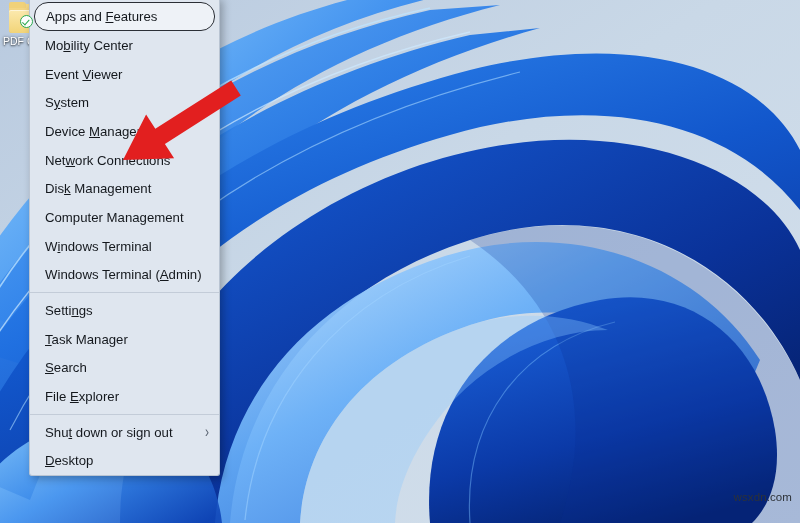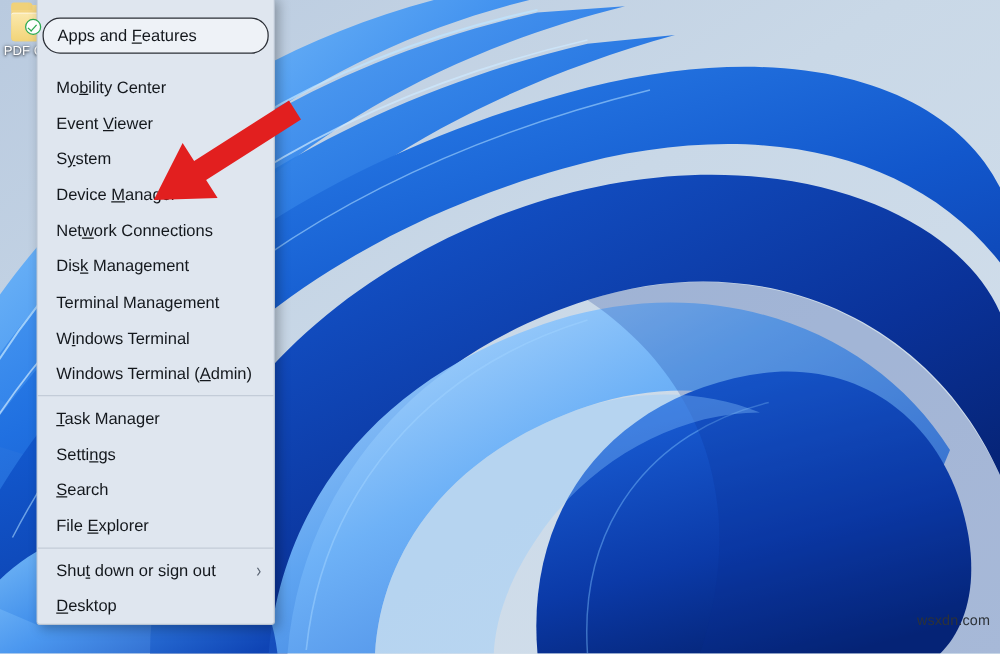--- a/index.html
+++ b/index.html
@@ -129,21 +129,21 @@
     box-sizing: border-box;
   }
   .menu-item .label { flex: 1 1 auto; }
   .menu-item u { text-decoration: underline; text-underline-offset: 1px; }
 
   .menu-item.selected {
     border: 1.6px solid #2b2f36;
     border-radius: 14px;
     background: #eef2f7;
     height: 29px;
-    margin: 12px 4px;
+    margin: 0 4px;
     padding-left: 11px;
   }
 
   .sep {
     height: 1px;
     background: #c3ccd8;
     margin: 3px 0 3px 0;
   }
 
   .chev {
@@ -280,34 +280,34 @@
       <div class="menu-item">
         <span class="label">Device <u>M</u>anager</span>
       </div>
       <div class="menu-item">
         <span class="label">Net<u>w</u>ork Connections</span>
       </div>
       <div class="menu-item">
         <span class="label">Dis<u>k</u> Management</span>
       </div>
       <div class="menu-item">
-        <span class="label">Terminal Management</span>
+        <span class="label">Computer Management</span>
       </div>
       <div class="menu-item">
         <span class="label">W<u>i</u>ndows Terminal</span>
       </div>
       <div class="menu-item">
         <span class="label">Windows Terminal (<u>A</u>dmin)</span>
       </div>
       <div class="sep"></div>
       <div class="menu-item">
+        <span class="label">Setti<u>n</u>gs</span>
+      </div>
+      <div class="menu-item">
         <span class="label"><u>T</u>ask Manager</span>
-      </div>
-      <div class="menu-item">
-        <span class="label">Setti<u>n</u>gs</span>
       </div>
       <div class="menu-item">
         <span class="label"><u>S</u>earch</span>
       </div>
       <div class="menu-item">
         <span class="label">File <u>E</u>xplorer</span>
       </div>
       <div class="sep"></div>
       <div class="menu-item">
         <span class="label">Shu<u>t</u> down or sign out</span>

